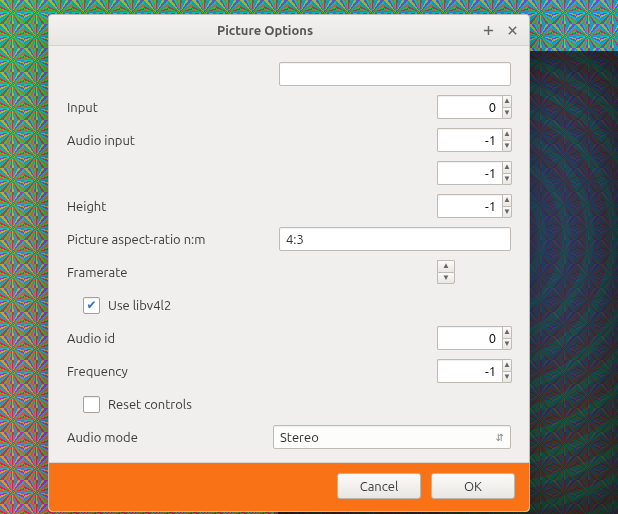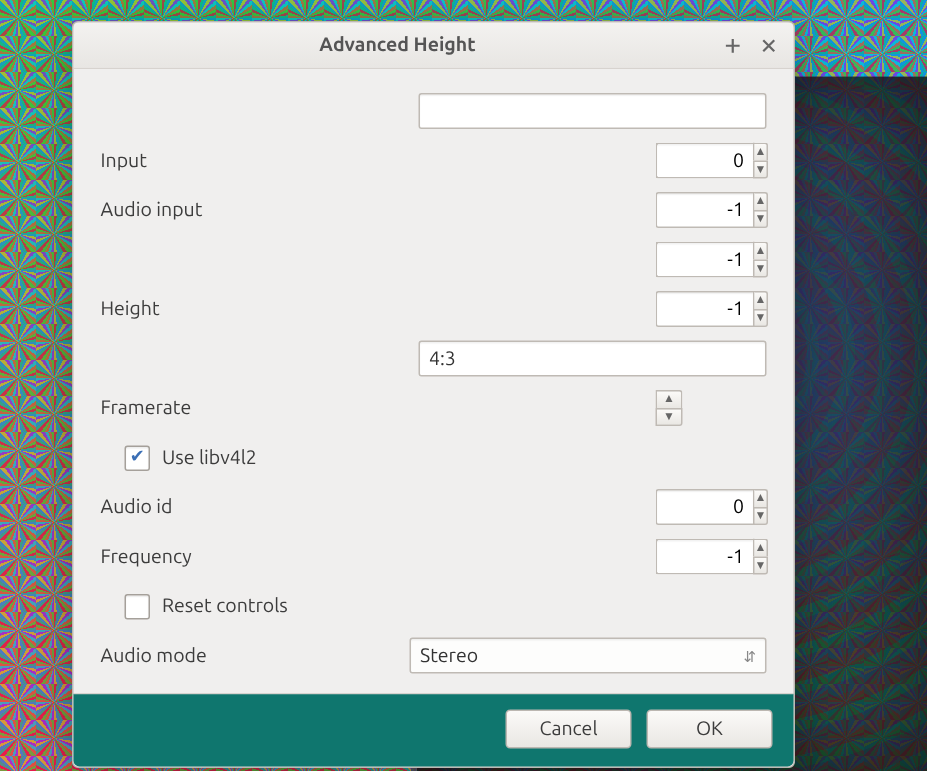--- a/index.html
+++ b/index.html
@@ -178,21 +178,21 @@
     color: #3b6fb5;
     line-height: 1;
   }
 
   .footer {
     border-top: 1px solid #d7d3cf;
     padding: 10px 14px 12px 14px;
     display: flex;
     justify-content: flex-end;
     gap: 10px;
-    background:#0f766e;
+    background:#f97316;
     border-radius: 0 0 4px 4px;
   }
   .btn {
     min-width: 84px;
     height: 26px;
     border: 1px solid #bcb7b1;
     border-radius: 3px;
     background: linear-gradient(#fbfaf8,#e9e7e3);
     font: inherit;
     color: #3c3c3c;
@@ -200,21 +200,21 @@
   }
 </style>
 </head>
 <body>
 
 <div class="backdrop"></div>
 
 <div class="dialog">
 
   <div class="titlebar">
-    <span class="title">Advanced Height</span>
+    <span class="title">Picture Options</span>
     <div class="tb-btn">
       <svg viewBox="0 0 12 12">
           <path d="M6 1v10M1 6h10"></path>
         </svg>
     </div>
     <div class="tb-btn">
       <svg viewBox="0 0 12 12">
           <path d="M2 2l8 8M10 2l-8 8"></path>
         </svg>
     </div>
@@ -273,20 +273,21 @@
           <input value="-1" style="">
           <div class="btns">
             <button>▲</button>
             <button>▼</button>
           </div>
         </div>
       </div>
     </div>
 
     <div class="row">
+      <div class="label">Picture aspect-ratio n:m</div>
       <div class="ctrl">
         <input class="textfield" style="width: 218px;" value="4:3">
       </div>
     </div>
 
     <div class="row">
       <div class="label">Framerate</div>
       <div class="ctrl">
         <div class="spin">
           <div class="btns">

